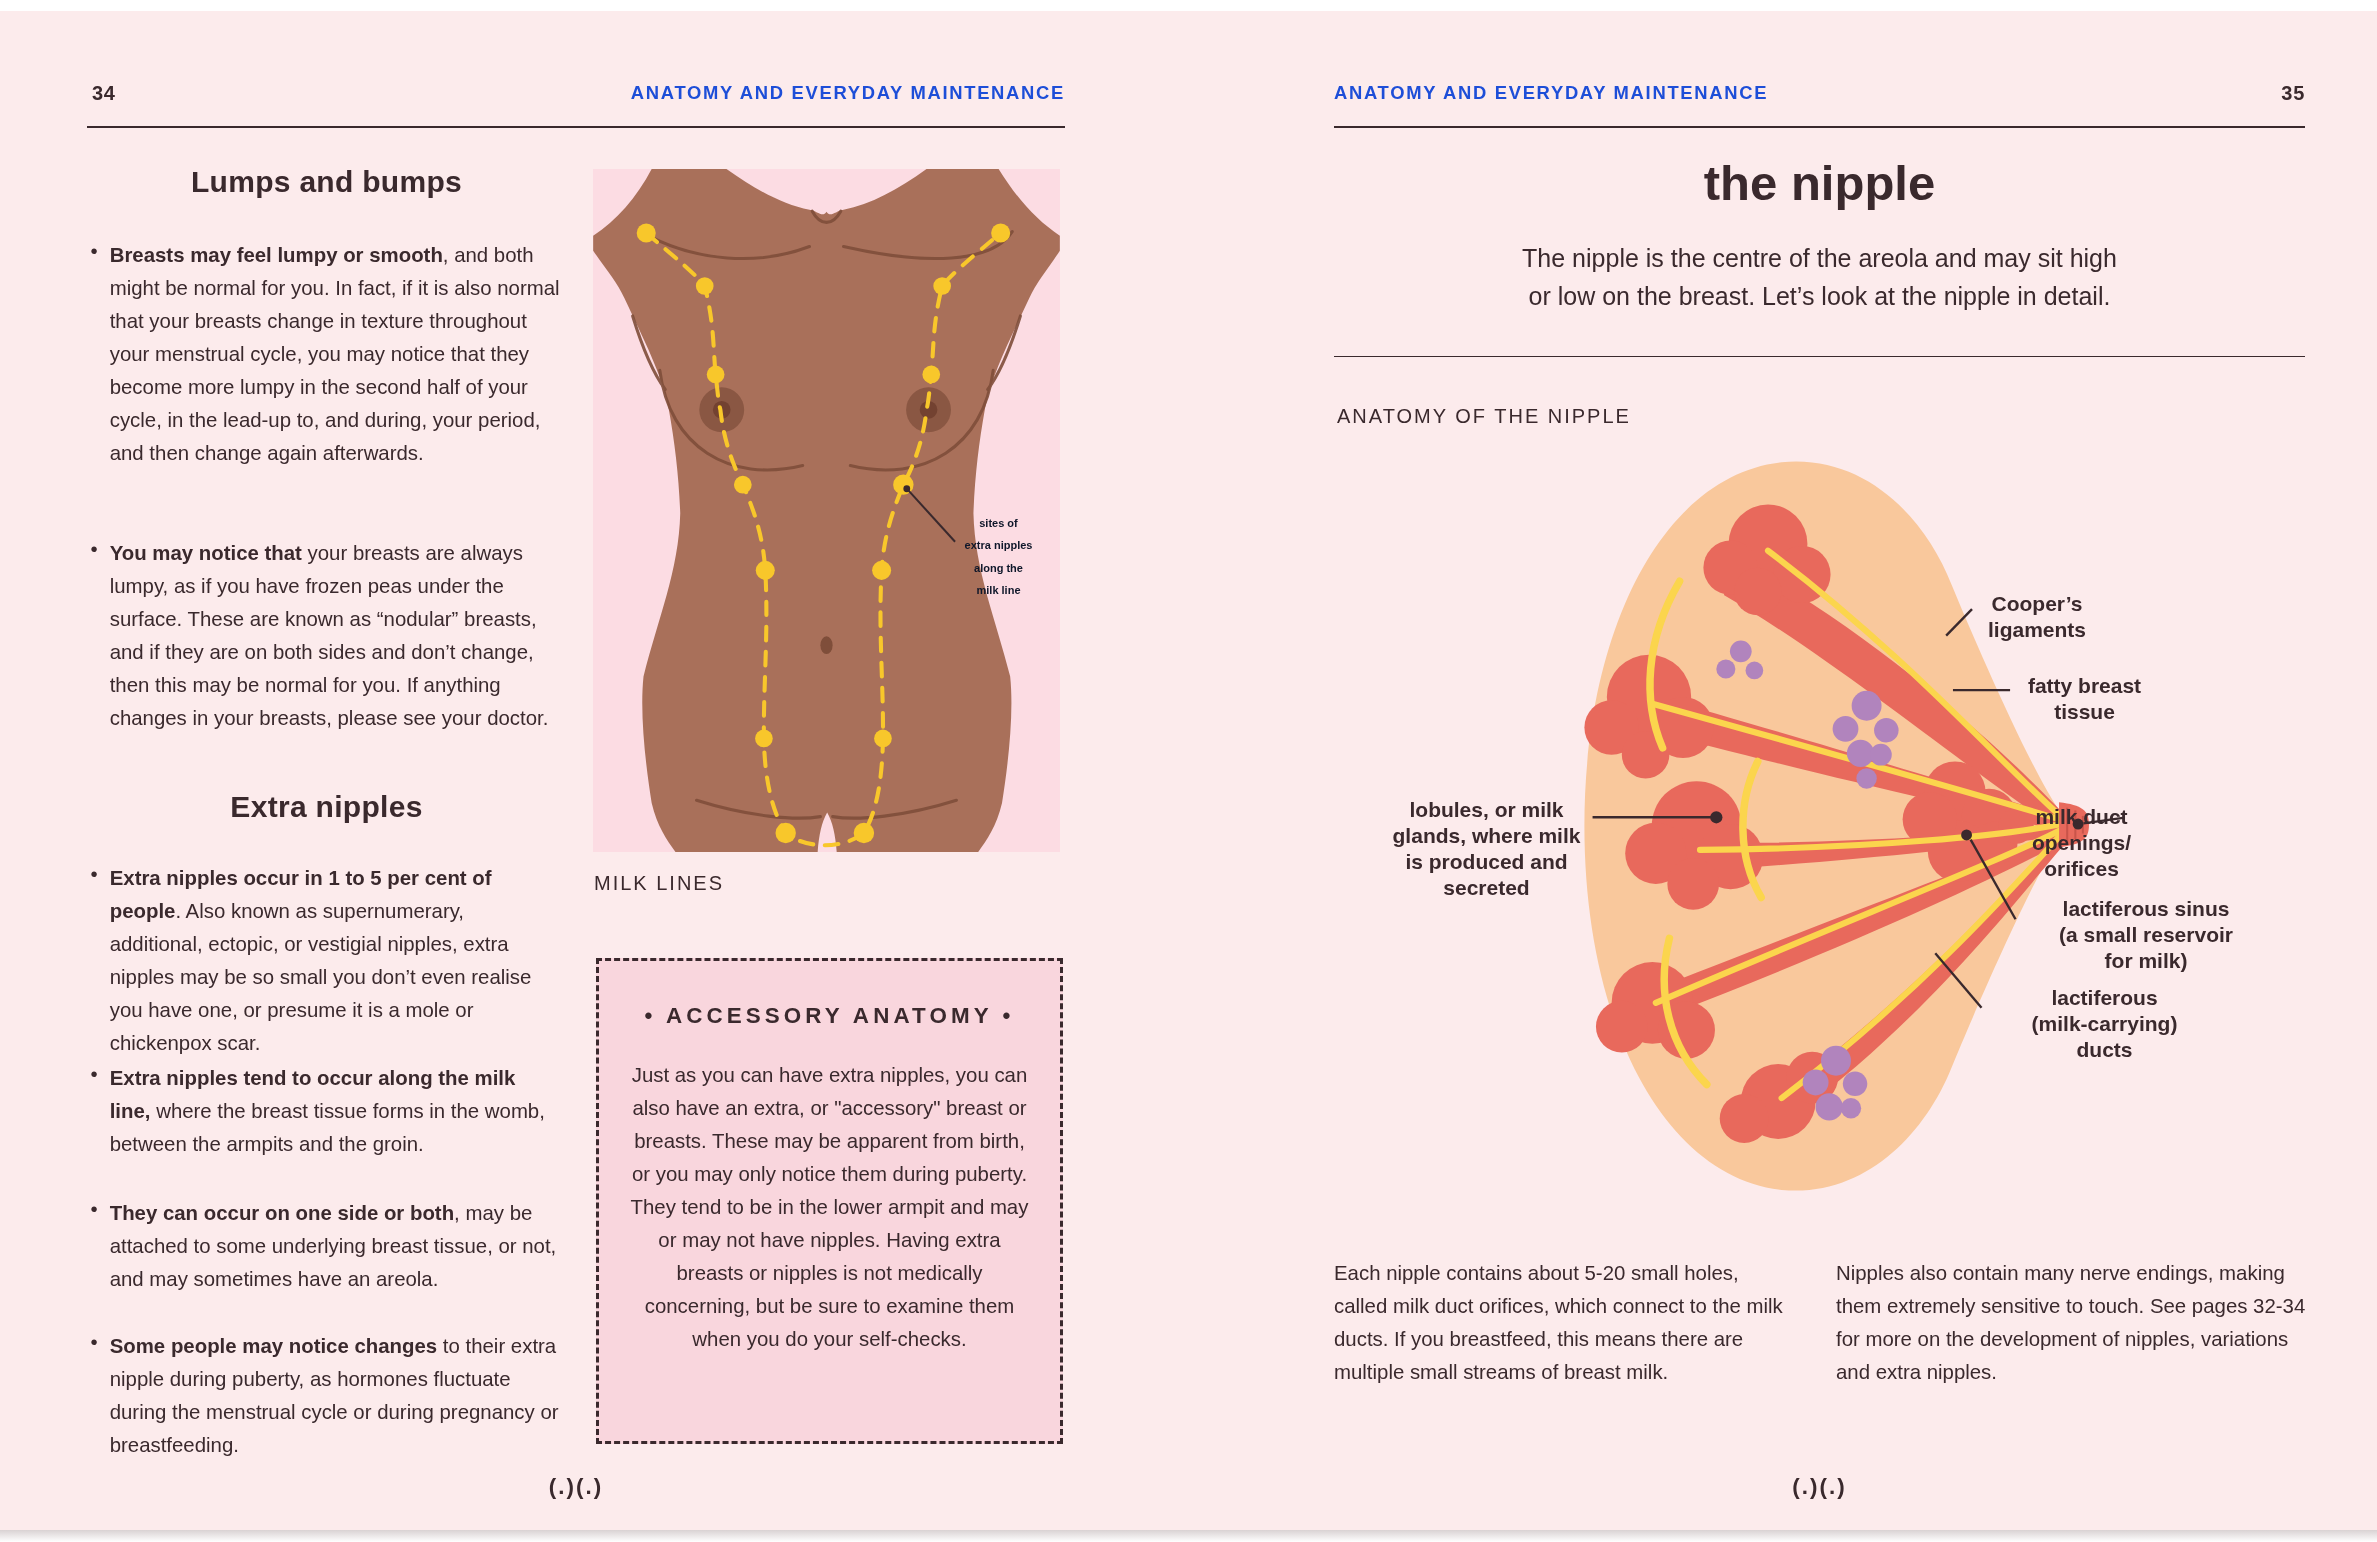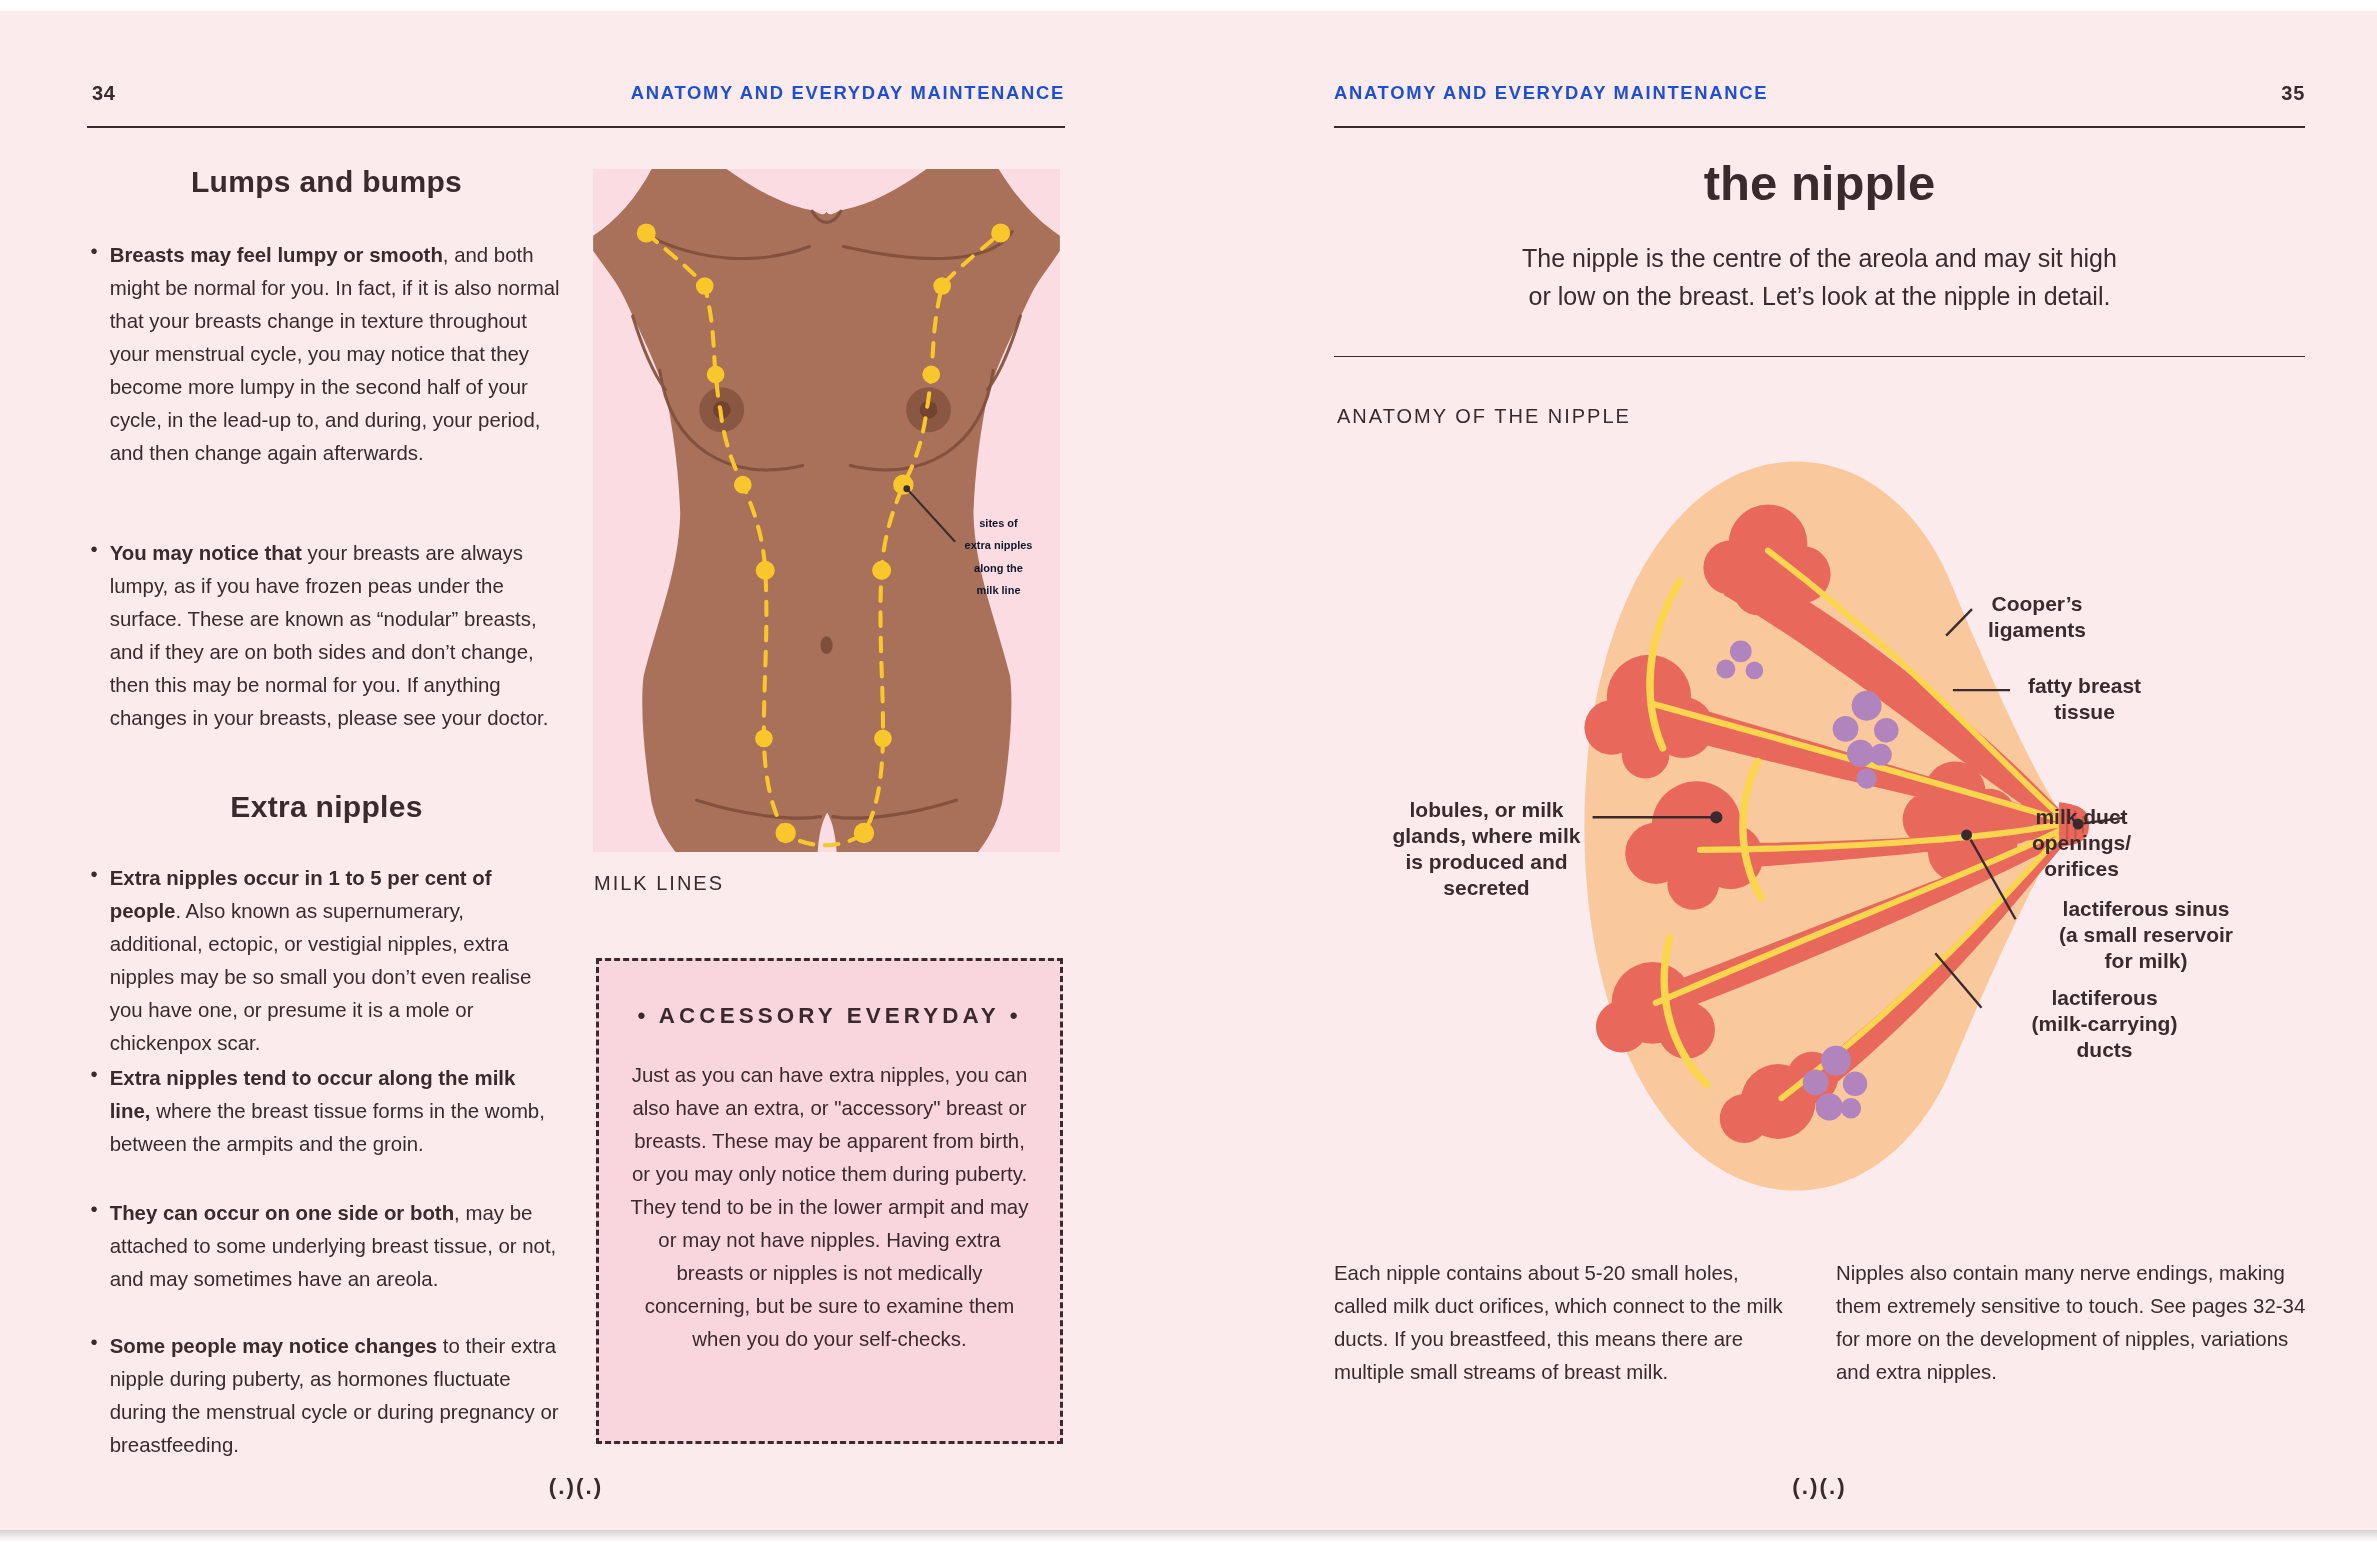--- a/index.html
+++ b/index.html
@@ -145,21 +145,21 @@
     <div>sites of</div>
     <div>extra nipples</div>
     <div>along the</div>
     <div>milk line</div>
   </div>
 </div>
 
 <div class="abs smallcaps" style="left:594px;top:872px;">MILK LINES</div>
 
 <div class="accbox">
-  <div class="title">• ACCESSORY EVERYDAY •</div>
+  <div class="title">• ACCESSORY ANATOMY •</div>
   <div class="body">Just as you can have extra nipples, you can also have an extra, or "accessory" breast or breasts. These may be apparent from birth, or you may only notice them during puberty. They tend to be in the lower armpit and may or may not have nipples. Having extra breasts or nipples is not medically concerning, but be sure to examine them when you do your self-checks.</div>
 </div>
 
 <div class="abs footer-glyph" style="left:87px;top:1474px;width:978px;">(.)(.)</div>
 
 <div class="abs runhead" style="left:1334px;top:82px;">ANATOMY AND EVERYDAY MAINTENANCE</div>
 <div class="abs pagenum" style="left:1334px;top:82px;width:971px;text-align:right;">35</div>
 <div class="rule" style="left:1334px;top:126px;width:971px;"></div>
 
 <div class="abs booktitle" style="left:1334px;top:155px;width:971px;">the nipple</div>

